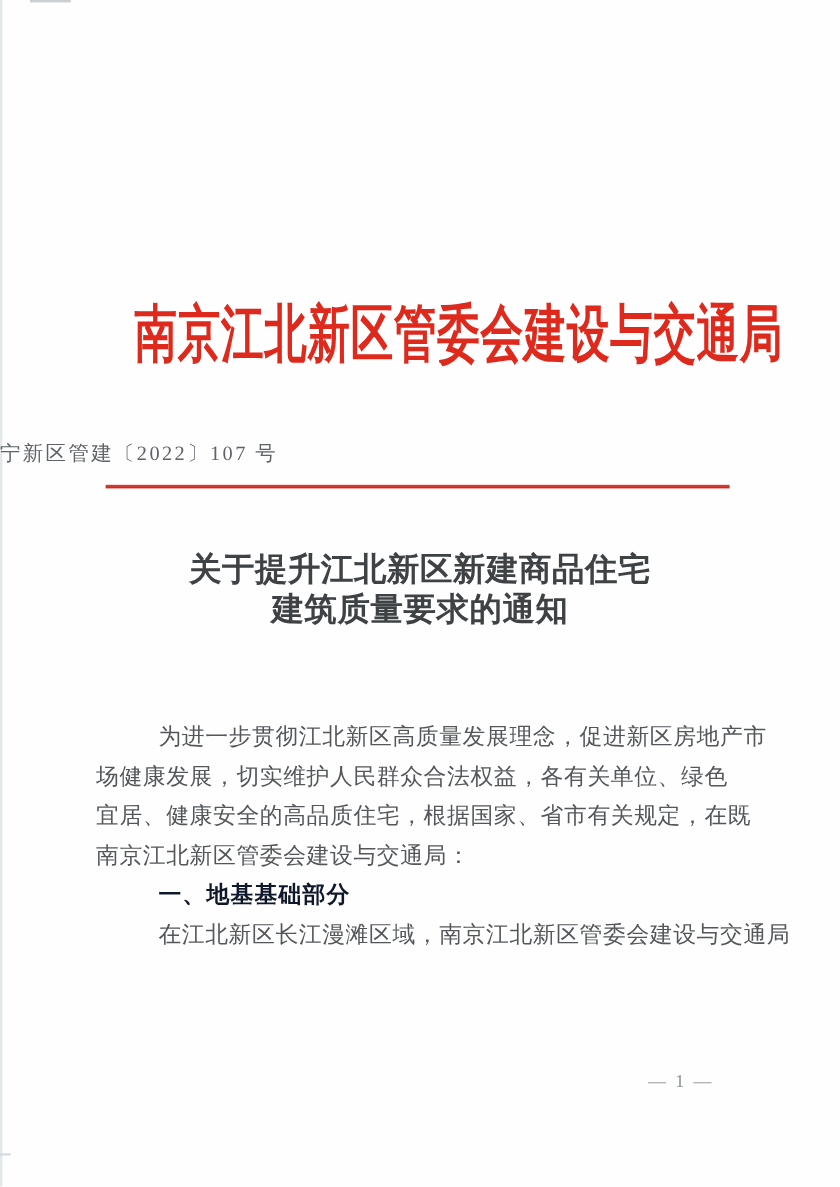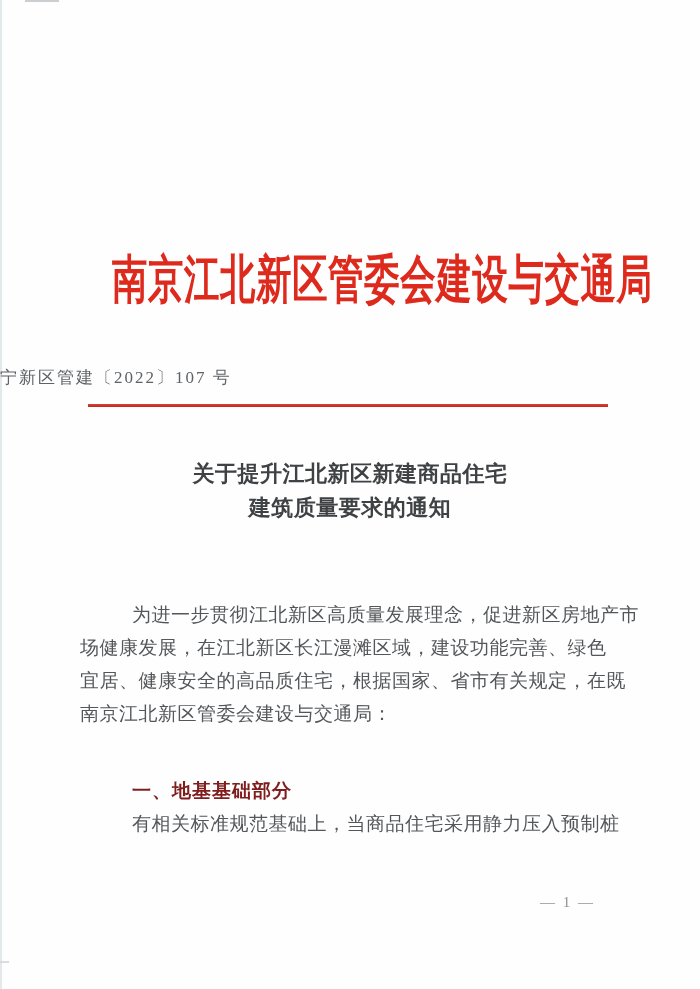--- a/index.html
+++ b/index.html
@@ -50,39 +50,38 @@
     letter-spacing: 2px;
     color: #5f6366;
   }
   .red-rule {
     position: absolute; top: 404px; left: 88px; width: 520px; height: 3px;
     background: linear-gradient(to bottom, #d4473a, var(--rule-red));
   }
   .doc-title {
     position: absolute; top: 457px; left: 0; width: 700px;
     text-align: center;
-    font-size: 22px; line-height: 34px;
+    font-size: 27px; line-height: 34px;
     font-weight: 700;
     letter-spacing: 0.5px;
     color: var(--title-ink);
   }
   .body-text {
     position: absolute; top: 598px; left: 80px; width: 556px;
     font-size: 19px; line-height: 33px;
     letter-spacing: 0.5px;
     color: var(--ink);
   }
   .line { white-space: nowrap; }
   .line.indent { padding-left: 52px; }
   .line.heading {
     font-family: "Liberation Sans", "DejaVu Sans", sans-serif;
     font-weight: 700;
-    color: #7f1d1d;
+    color: #0f172a;
     letter-spacing: 1px;
-    margin-top: 44px;
   }
   .page-number {
     position: absolute; top: 892px; left: 540px;
     font-size: 15px; line-height: 20px;
     letter-spacing: 2px;
     color: var(--muted);
     white-space: nowrap;
   }
 </style>
 </head>
@@ -99,21 +98,21 @@
 
   <div class="red-rule"></div>
 
   <div class="doc-title">
     <div class="title-line">关于提升江北新区新建商品住宅</div>
     <div class="title-line">建筑质量要求的通知</div>
   </div>
 
   <div class="body-text">
     <div class="line indent">为进一步贯彻江北新区高质量发展理念，促进新区房地产市</div>
-    <div class="line">场健康发展，在江北新区长江漫滩区域，建设功能完善、绿色</div>
+    <div class="line">场健康发展，切实维护人民群众合法权益，各有关单位、绿色</div>
     <div class="line">宜居、健康安全的高品质住宅，根据国家、省市有关规定，在既</div>
     <div class="line">南京江北新区管委会建设与交通局：</div>
     <div class="line indent heading">一、地基基础部分</div>
-    <div class="line indent">有相关标准规范基础上，当商品住宅采用静力压入预制桩</div>
+    <div class="line indent">在江北新区长江漫滩区域，南京江北新区管委会建设与交通局</div>
   </div>
 
   <div class="page-number">— 1 —</div>
 </div>
 
 </body></html>

